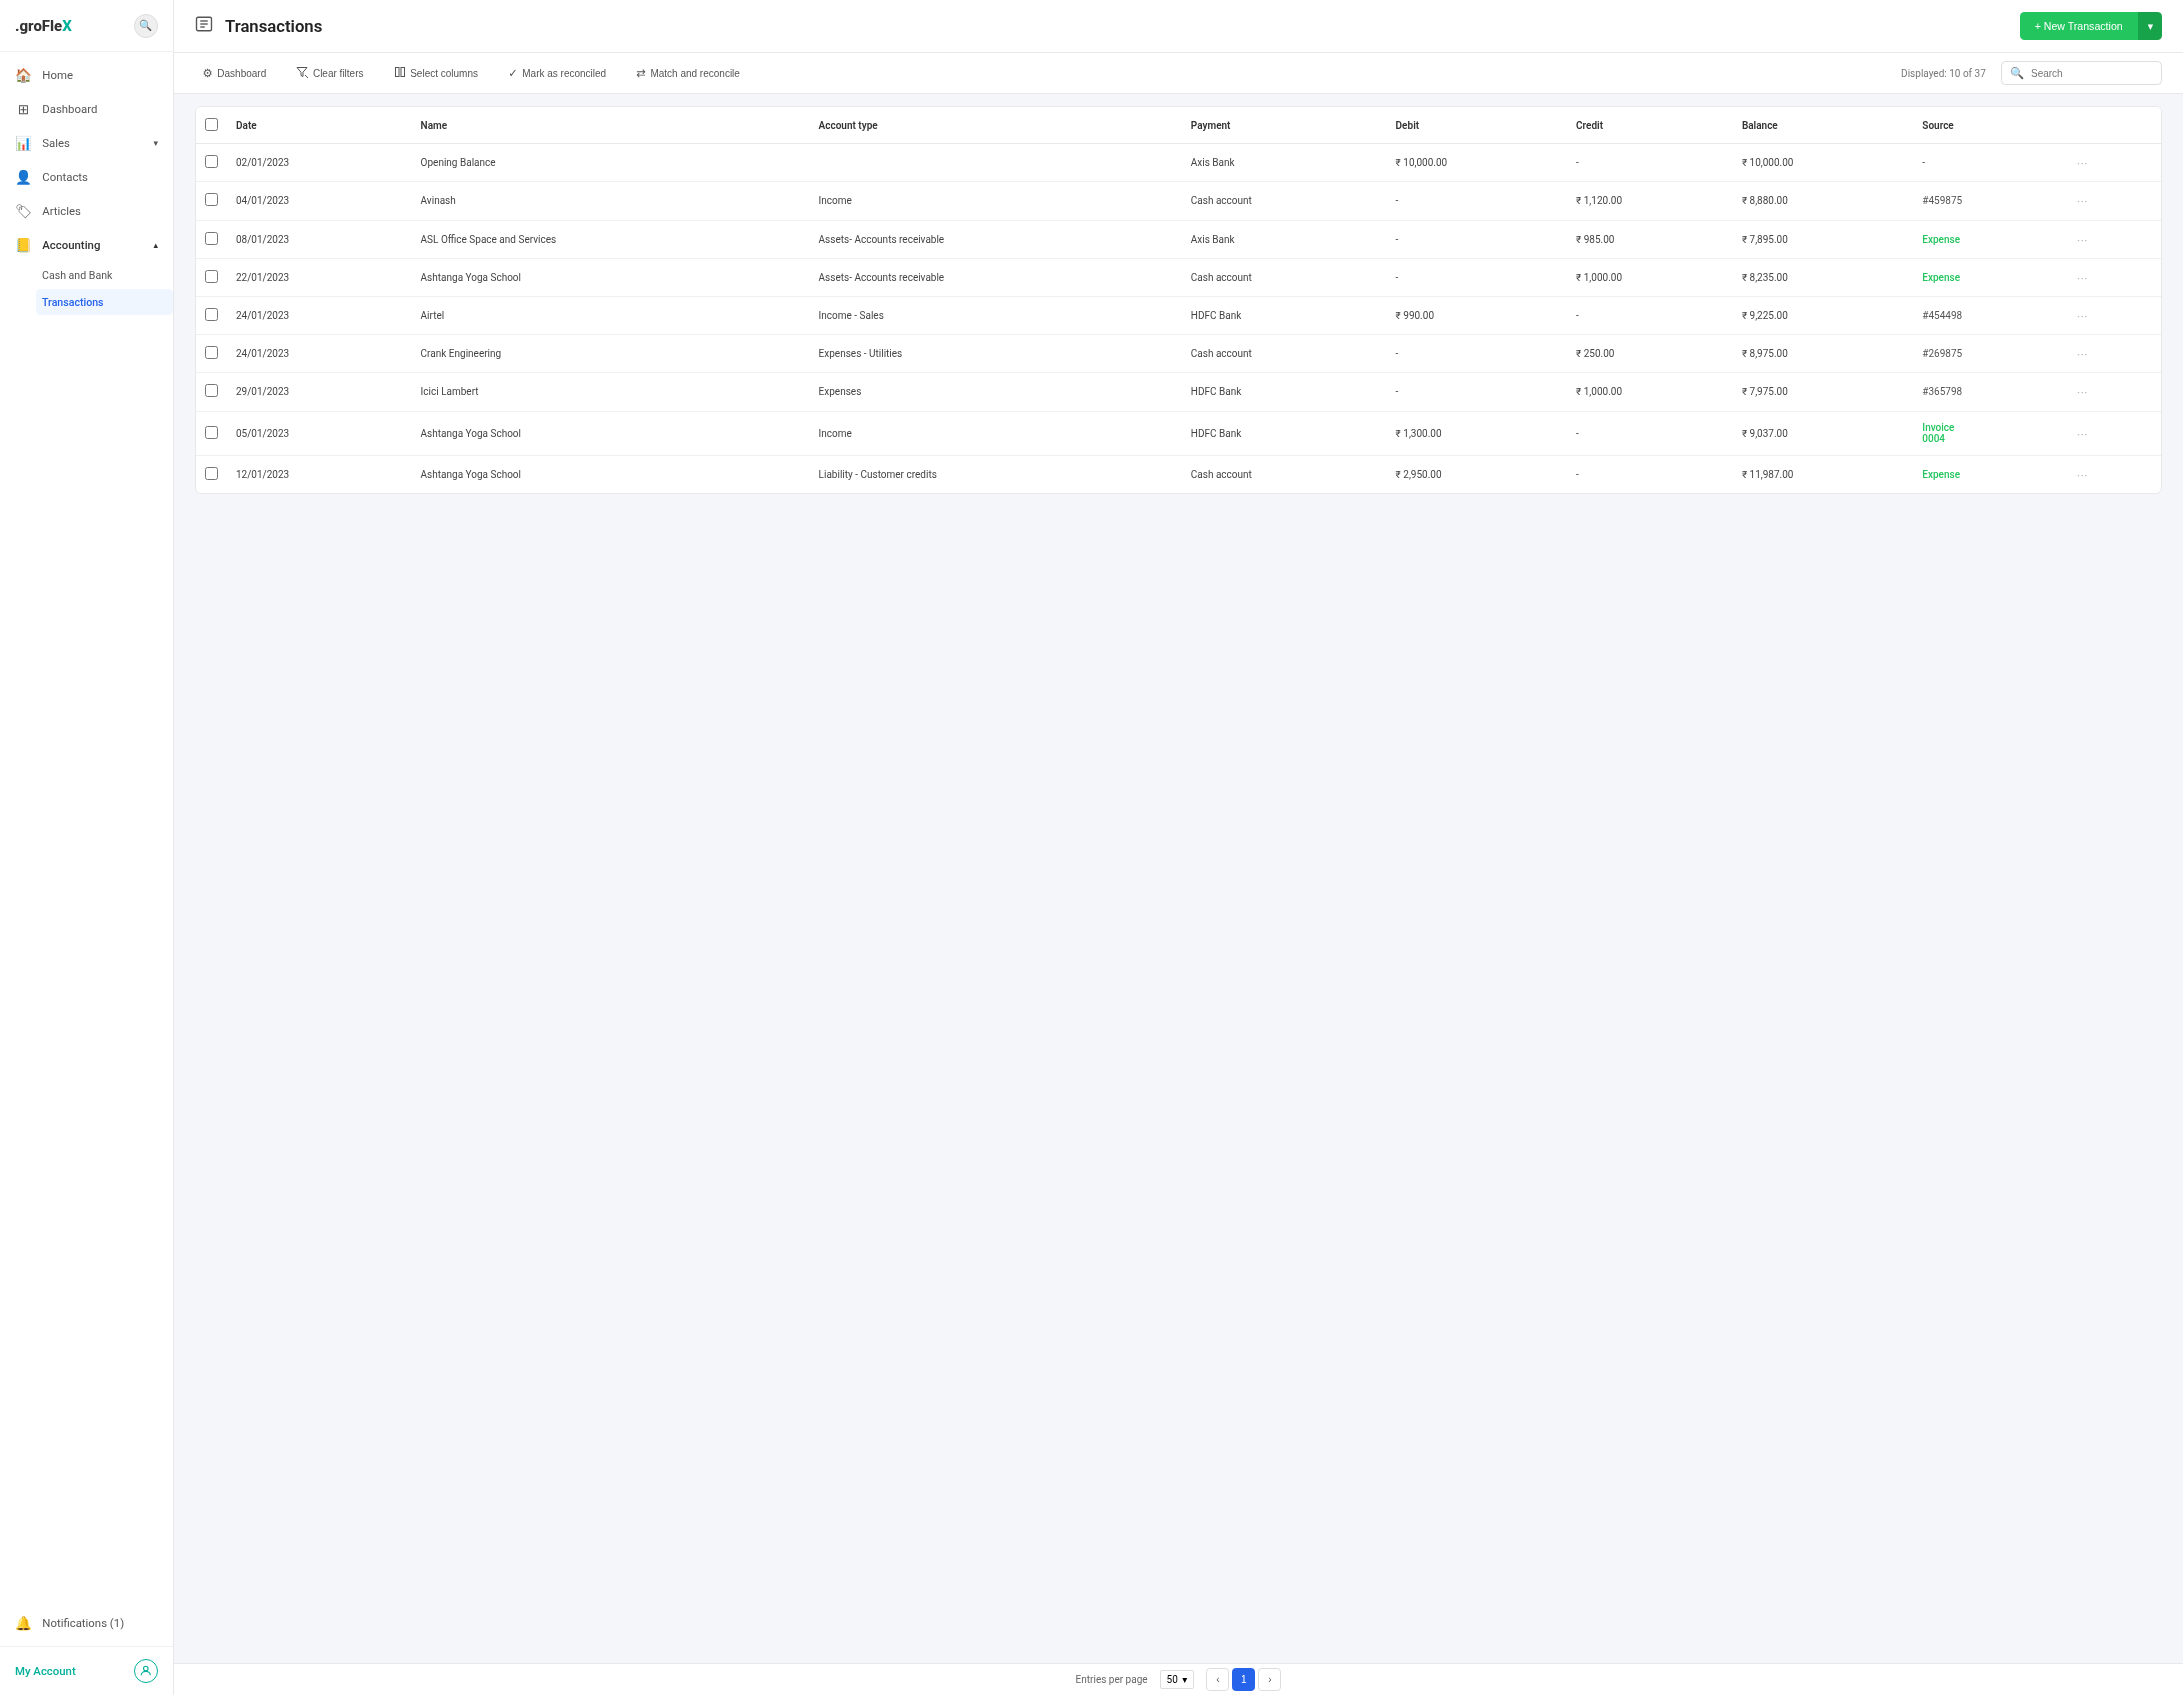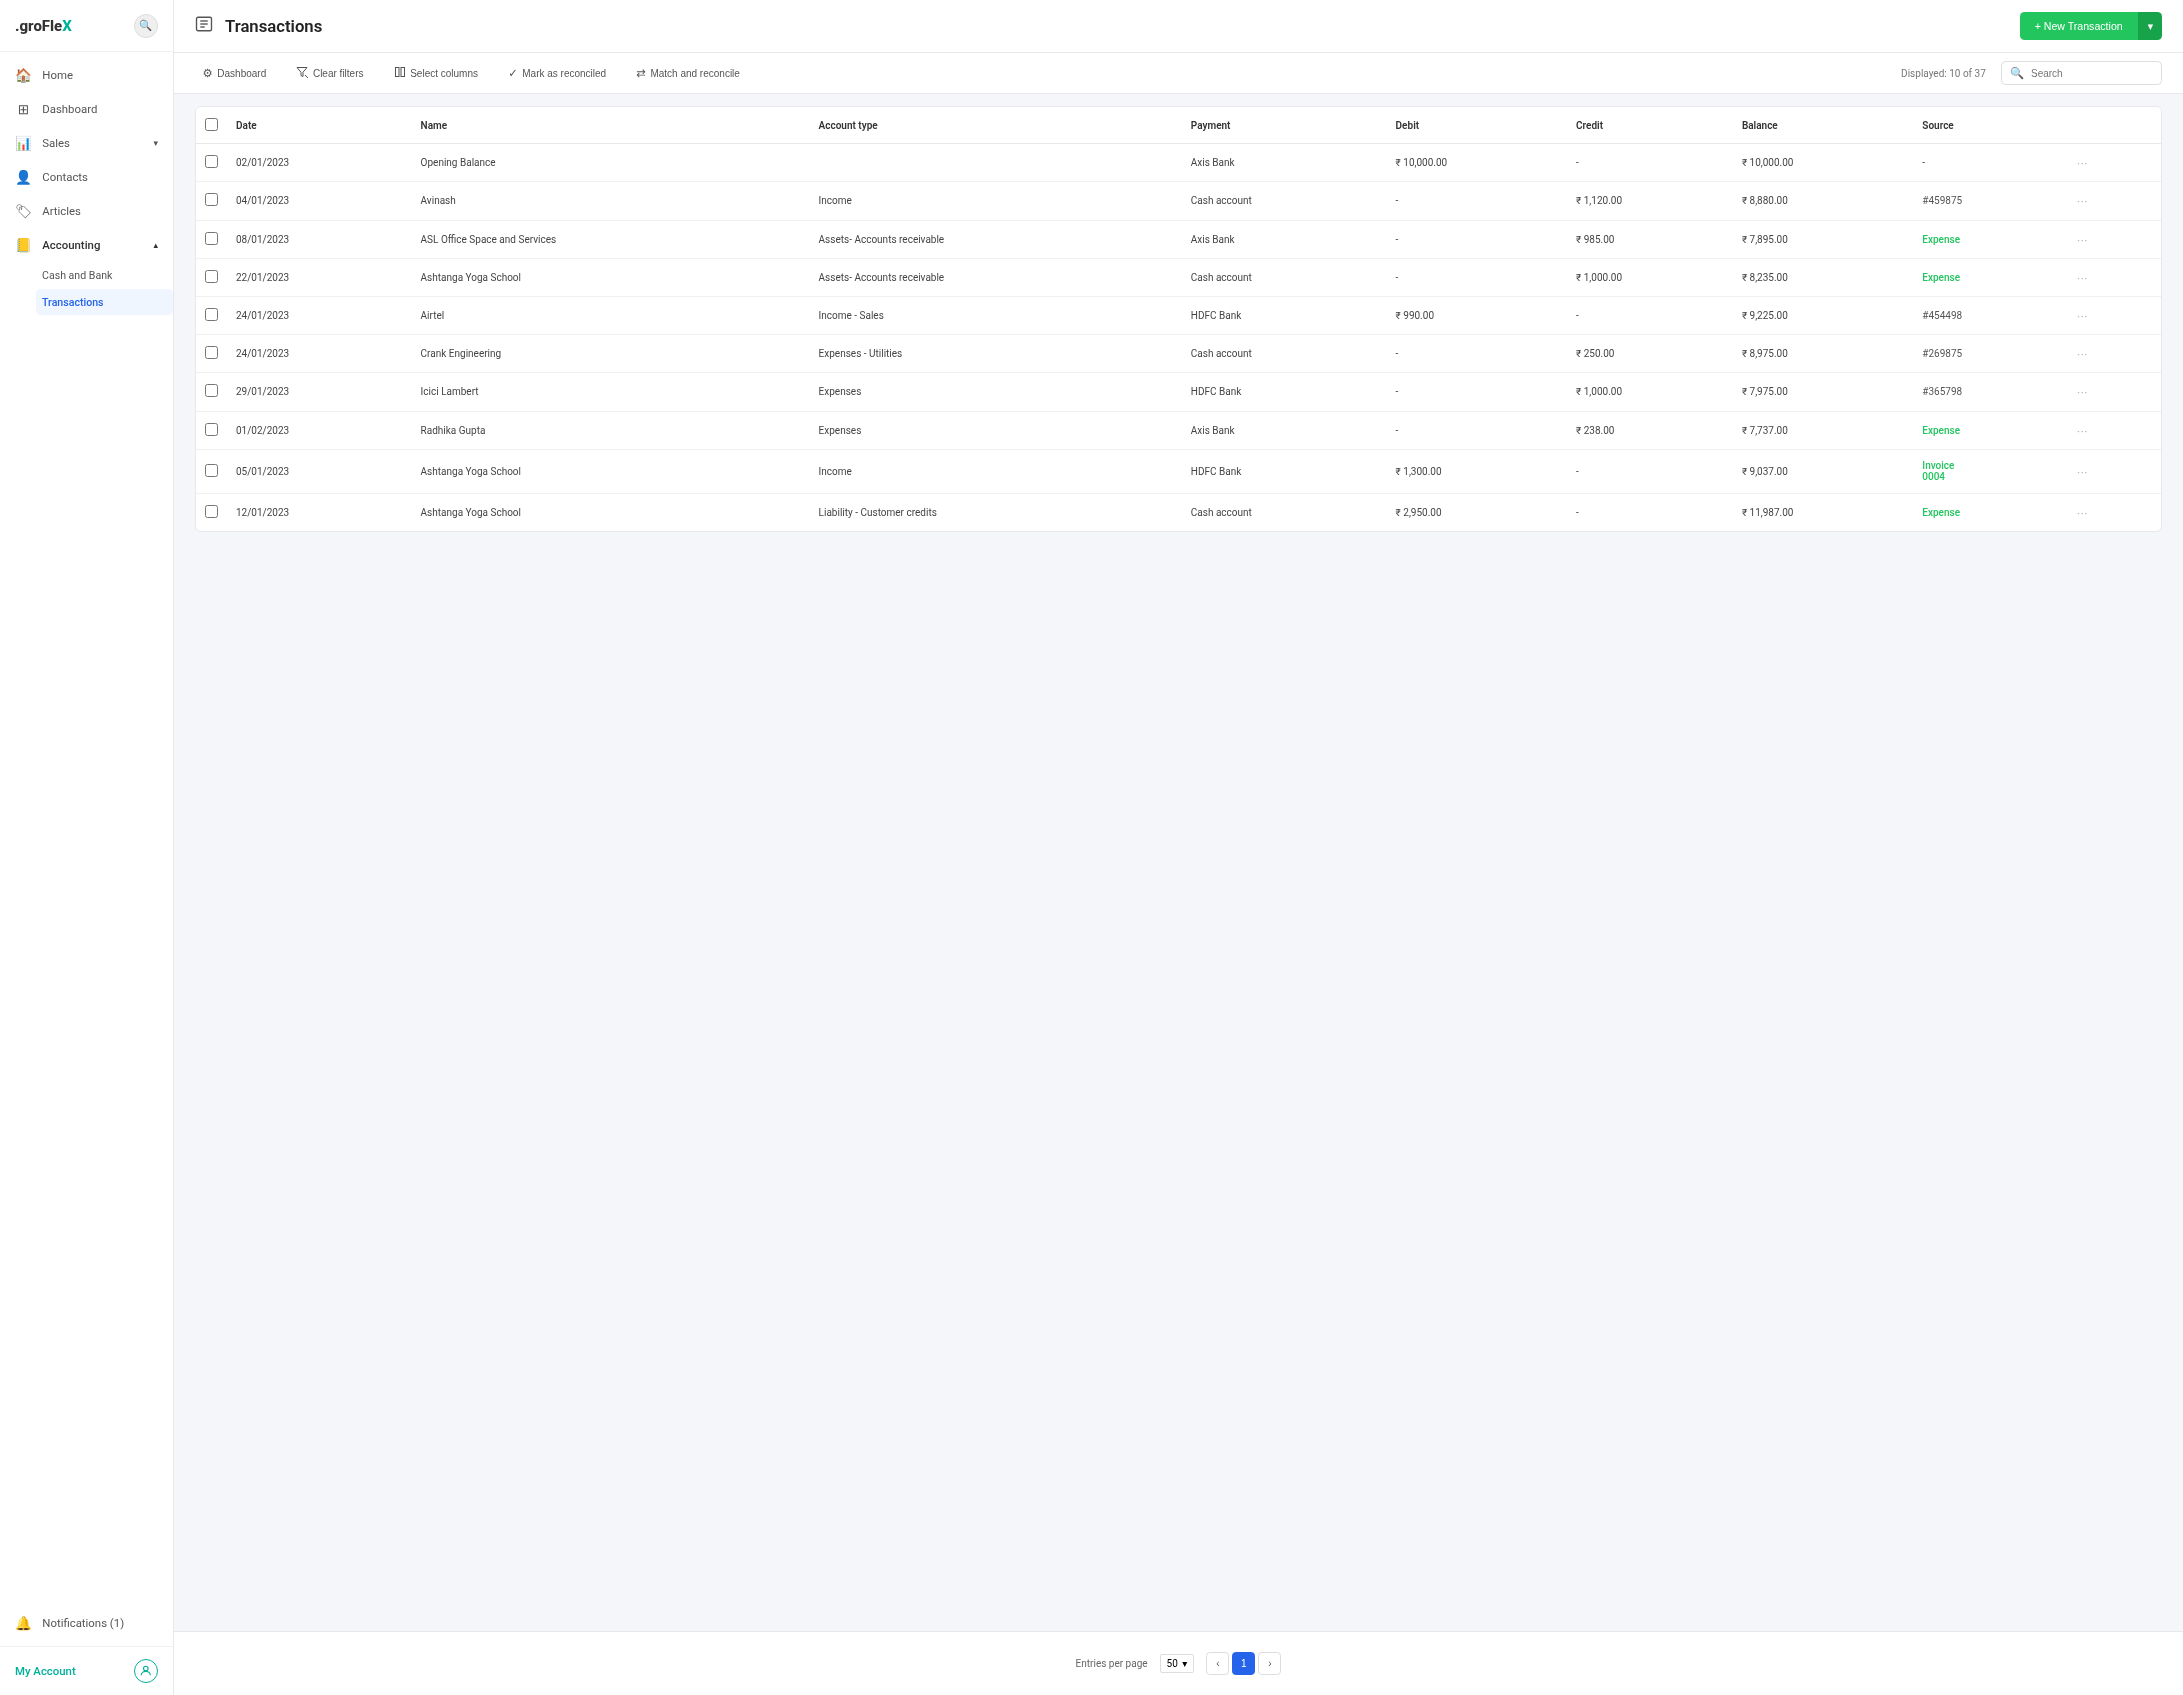--- a/index.html
+++ b/index.html
@@ -47,21 +47,21 @@
     tbody tr { border-bottom: 0.8px solid #f0f0f0; }
     tbody tr:last-child { border-bottom: none; }
     tbody td { padding: 10.6px 9px; font-size: 10px; color: #444; }
     .checkbox-col { width: 27px; }
     .source-link { color: #22c55e; cursor: pointer; font-weight: 500; }
     .source-invoice { color: #22c55e; cursor: pointer; font-weight: 500; }
     .source-hash { color: #555; }
     .more-btn { color: #bbb; cursor: pointer; font-size: 13.6px; padding: 1.5px 4.5px; }
 
     
-    .pagination-bar { background: #fff; border-top: 0.8px solid #e8e8e8; padding: 20px 21px; display: flex; align-items: center; justify-content: center; gap: 12px; }
+    .pagination-bar { background: #fff; border-top: 0.8px solid #e8e8e8; padding: 4px 21px; display: flex; align-items: center; justify-content: center; gap: 12px; }
     .pagination-label { font-size: 10px; color: #666; }
     .per-page-select { display: flex; align-items: center; border: 0.8px solid #ddd; border-radius: 2px; padding: 3px 6px; gap: 4.5px; font-size: 10px; cursor: pointer; }
     .page-nav { display: flex; align-items: center; gap: 3px; }
     .page-btn { width: 23px; height: 23px; display: flex; align-items: center; justify-content: center; border-radius: 3.8px; border: 0.8px solid #ddd; cursor: pointer; font-size: 10px; color: #555; background: #fff; }
     .page-btn.active { background: #2563eb; color: #fff; border-color: #2563eb; }
   </style>
 </head>
 <body>
 
 <div class="sidebar">
@@ -312,36 +312,20 @@
       <td>₹ 7,975.00</td>
       <td><span class="source-hash">#365798</span></td>
       <td>
         <span class="more-btn">···</span>
       </td>
     </tr>
             <tr>
       <td class="checkbox-col">
         <input type="checkbox" style="">
       </td>
-      <td>01/02/2023</td>
-      <td>Radhika Gupta</td>
-      <td>Expenses</td>
-      <td>Axis Bank</td>
-      <td>-</td>
-      <td>₹ 238.00</td>
-      <td>₹ 7,737.00</td>
-      <td><span class="source-link">Expense</span></td>
-      <td>
-        <span class="more-btn">···</span>
-      </td>
-    </tr>
-            <tr>
-      <td class="checkbox-col">
-        <input type="checkbox" style="">
-      </td>
       <td>05/01/2023</td>
       <td>Ashtanga Yoga School</td>
       <td>Income</td>
       <td>HDFC Bank</td>
       <td>₹ 1,300.00</td>
       <td>-</td>
       <td>₹ 9,037.00</td>
       <td><span class="source-invoice">Invoice<br>0004</span></td>
       <td>
         <span class="more-btn">···</span>

